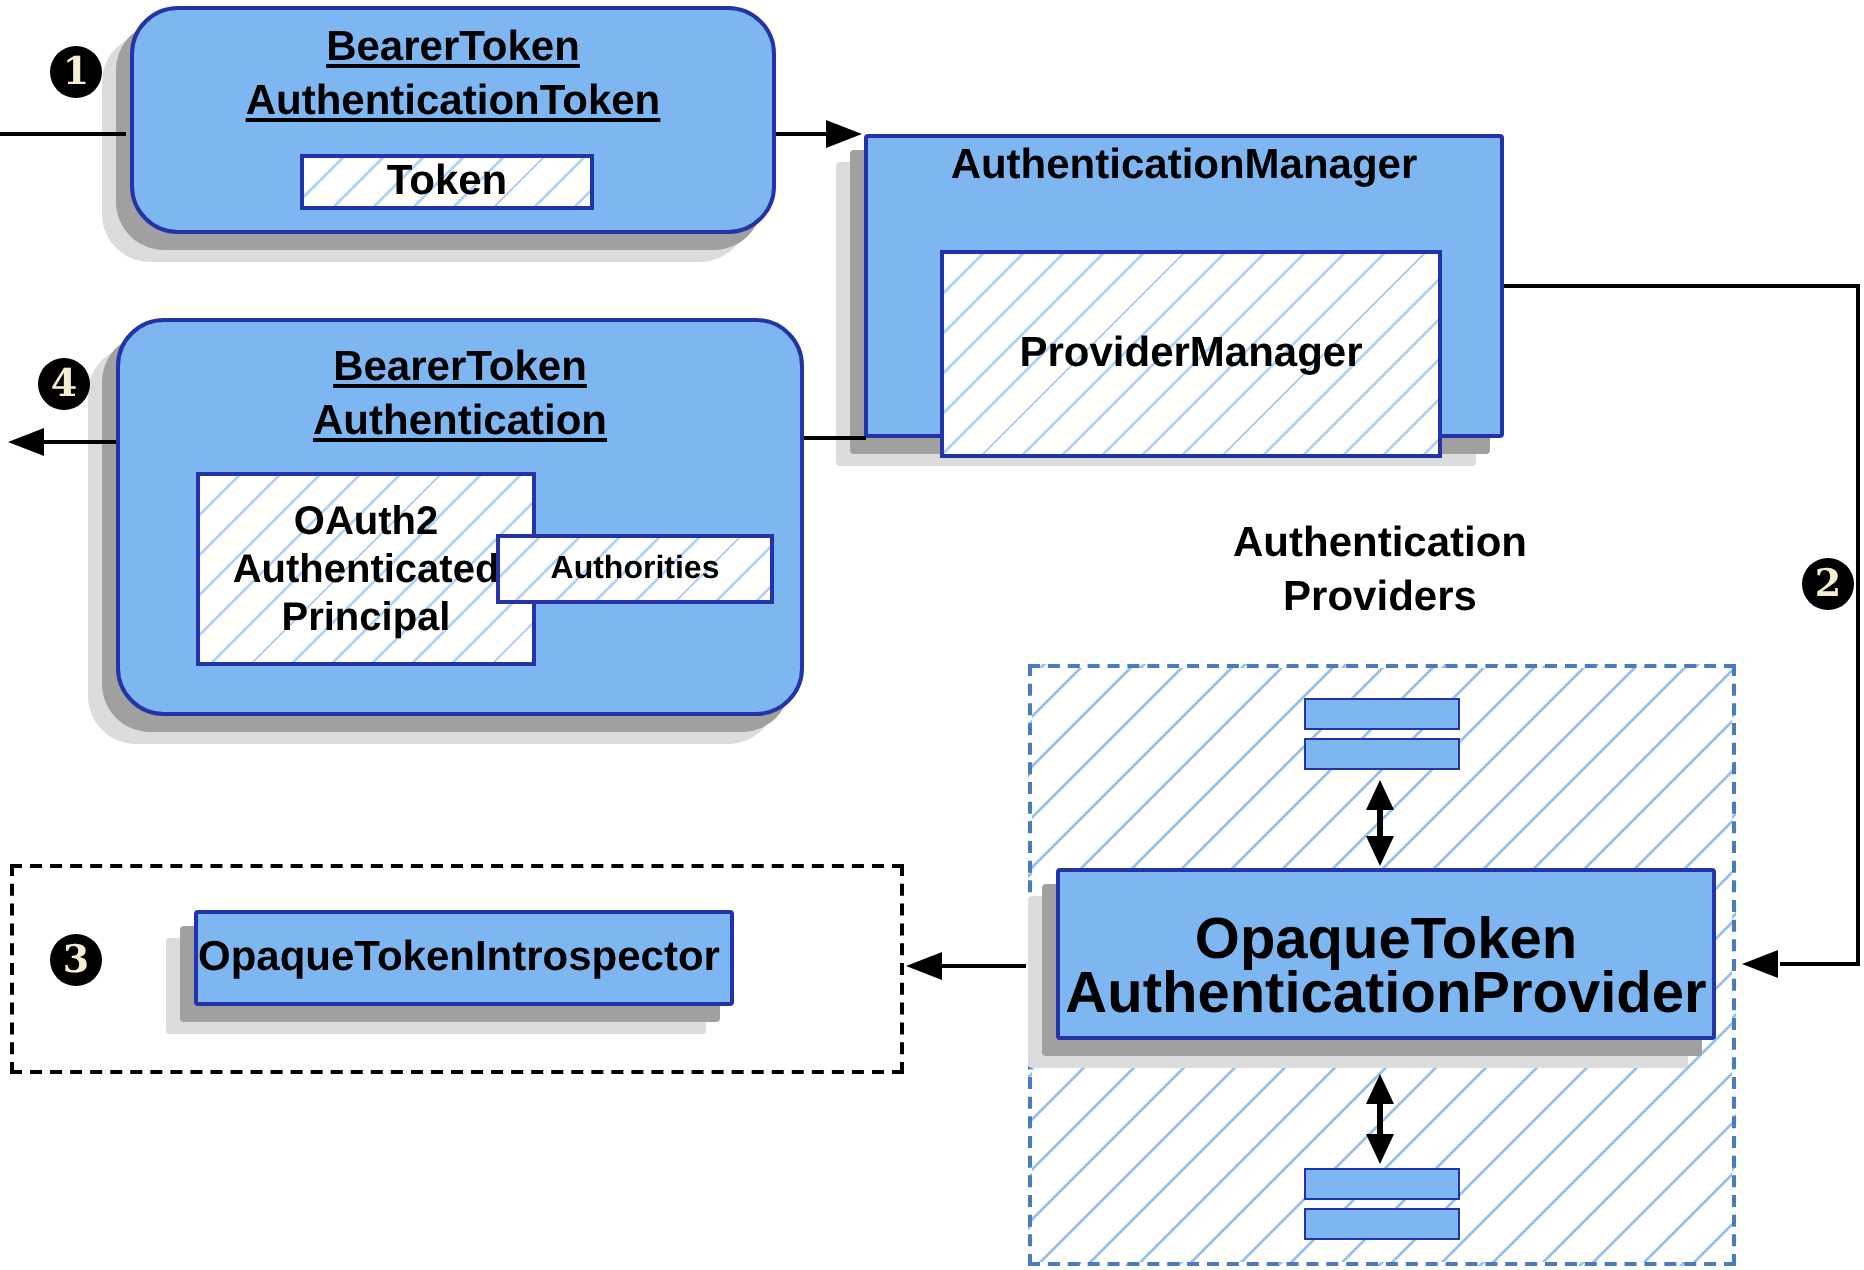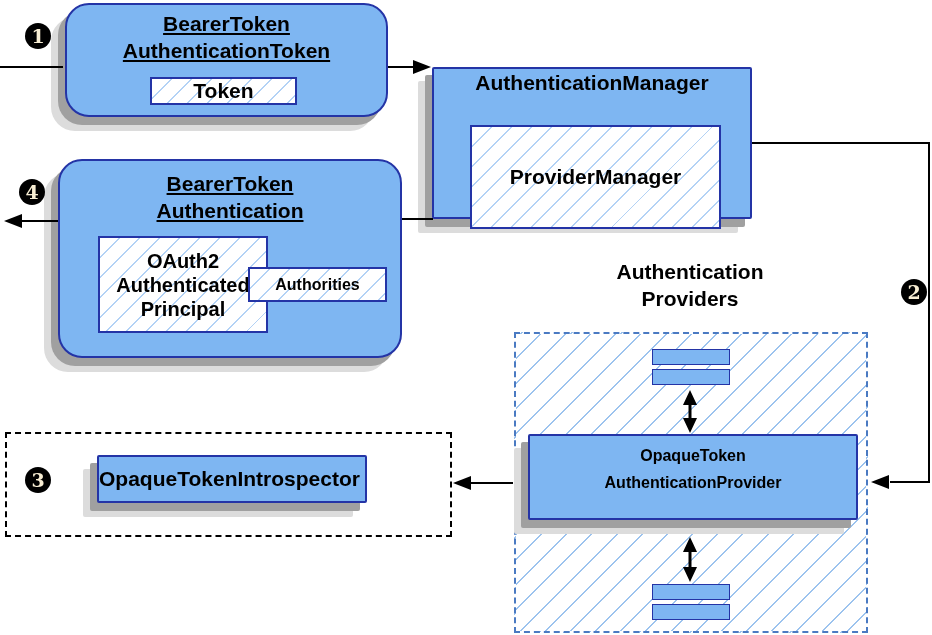--- a/index.html
+++ b/index.html
@@ -124,21 +124,21 @@
     </div>
   </div>
 
   <div class="heading" style="left:575px;top:258px;width:230px;">Authentication
 Providers</div>
 
   <div class="providers-box" style="left:514px;top:332px;width:354px;height:301px;">
     <div class="bar" style="left:136px;top:15px;"></div>
     <div class="bar" style="left:136px;top:35px;"></div>
     <div class="node shadow" style="left:12px;top:100px;width:330px;height:86px;border-radius:2px;">
-      <div class="node-title" style="padding-top:6px;font-size:16px;">OpaqueToken
+      <div class="node-title" style="padding-top:21px;font-size:29px;">OpaqueToken
 AuthenticationProvider</div>
     </div>
     <div class="bar" style="left:136px;top:250px;"></div>
     <div class="bar" style="left:136px;top:270px;"></div>
   </div>
 
   <div class="dashed-black-box" style="left:5px;top:432px;width:447px;height:105px;">
     <div class="node shadow" style="left:66px;top:21px;width:270px;height:48px;border-radius:2px;display:flex;align-items:center;justify-content:flex-start;margin-left:24px;">
       <span style="font-size:21px;">OpaqueTokenIntrospector</span>
     </div>

